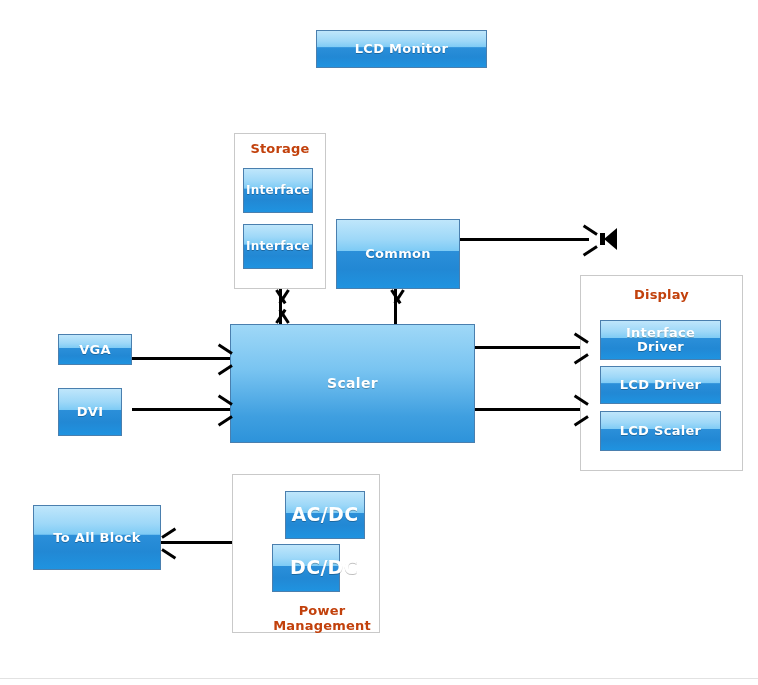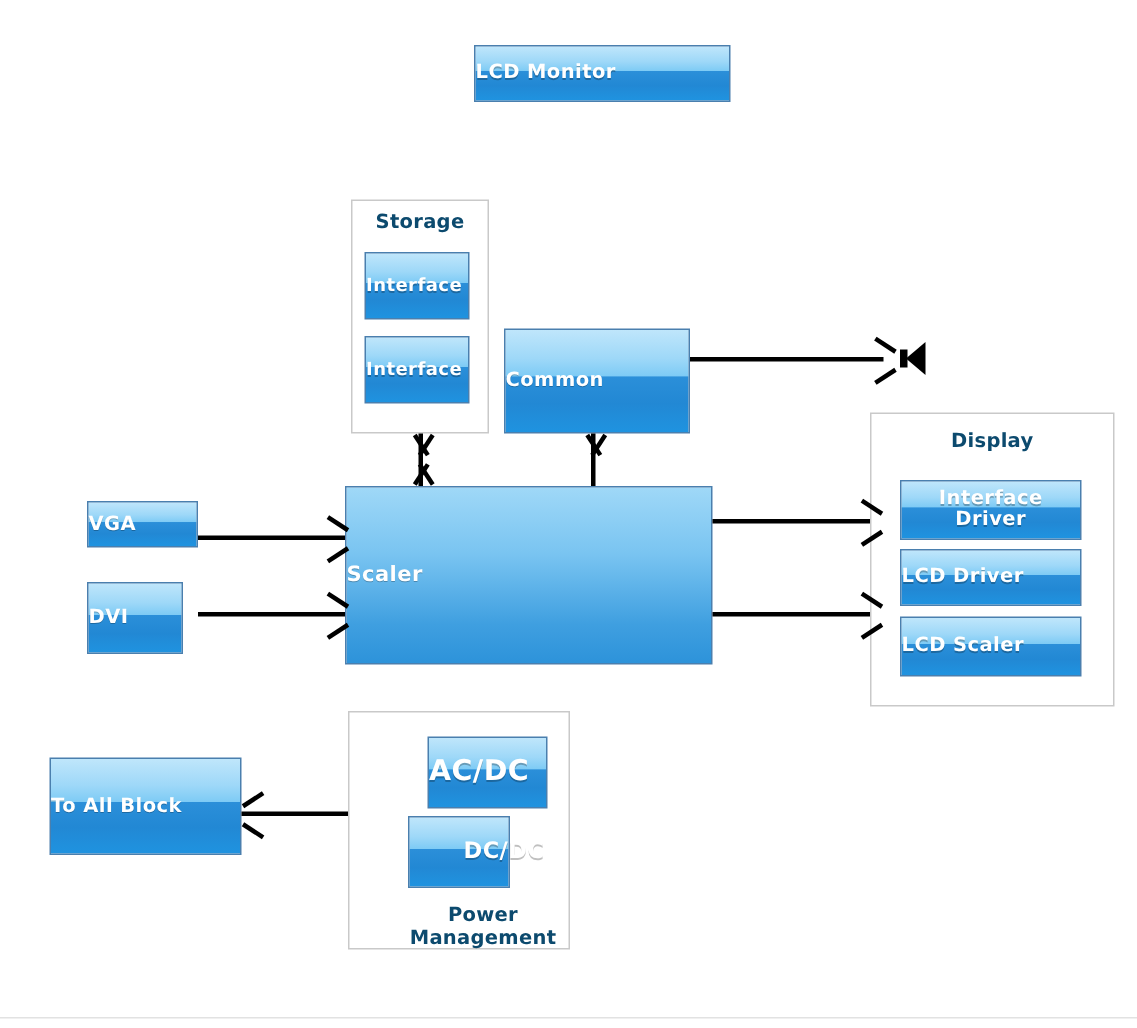--- a/index.html
+++ b/index.html
@@ -28,21 +28,21 @@
                 #bfe6fb 0%,
                 #9ed8f8 28%,
                 #7ecbf5 45%,
                 #2b8fd9 46%,
                 #2288d4 72%,
                 #1f93e0 100%);
     color: #ffffff;
     font-weight: bold;
     display: flex;
     align-items: center;
-    justify-content: flex-start;
+    justify-content: center;
     text-align: center;
     letter-spacing: 0.3px;
     line-height: 1.05;
     text-shadow: 0 1px 0 rgba(0,0,0,0.25);
     -webkit-font-smoothing: none;
   }
 
   
   .blk.smooth {
     background: linear-gradient(to bottom,
@@ -58,21 +58,21 @@
     box-sizing: border-box;
     border: 1px solid #c9c9c9;
     background: #ffffff;
   }
   .group-title {
     position: absolute;
     width: 100%;
     text-align: center;
     font-weight: bold;
     font-size: 13px;
-    color: #0c4a6e;
+    color: #c2410c;
     letter-spacing: 0.2px;
   }
 
   
   .hline {
     position: absolute;
     height: 0;
     border-top: 3px solid #000000;
   }
   .vline {
@@ -206,21 +206,21 @@
 
   <div class="hline" style="left:475px; top:408px; width:105px;"></div>
   <div class="chev chev-r" style="left:587px; top:409px;"></div>
 
   <div class="group" style="left:232px; top:474px; width:148px; height:159px;padding-left:16px;">
     <div class="group-title" style="top:128px;">Power Management</div>
   </div>
   <div class="blk" style="left:285px; top:491px; width:80px; height:48px; font-size:19px;">
     <span>AC/DC</span>
   </div>
-  <div class="blk" style="left:272px; top:544px; width:68px; height:48px; font-size:15px;padding-left:36px;">
+  <div class="blk" style="left:272px; top:544px; width:68px; height:48px; font-size:19px;padding-left:36px;">
     <span>DC/DC</span>
   </div>
 
   <div class="blk" style="left:33px; top:505px; width:128px; height:65px; font-size:13px;">
     <span>To All Block</span>
   </div>
   <div class="hline" style="left:161px; top:541px; width:71px;"></div>
   <div class="chev chev-l" style="left:162px; top:542px;"></div>
 
   <div class="footer-rule" style="top:678px;"></div>

